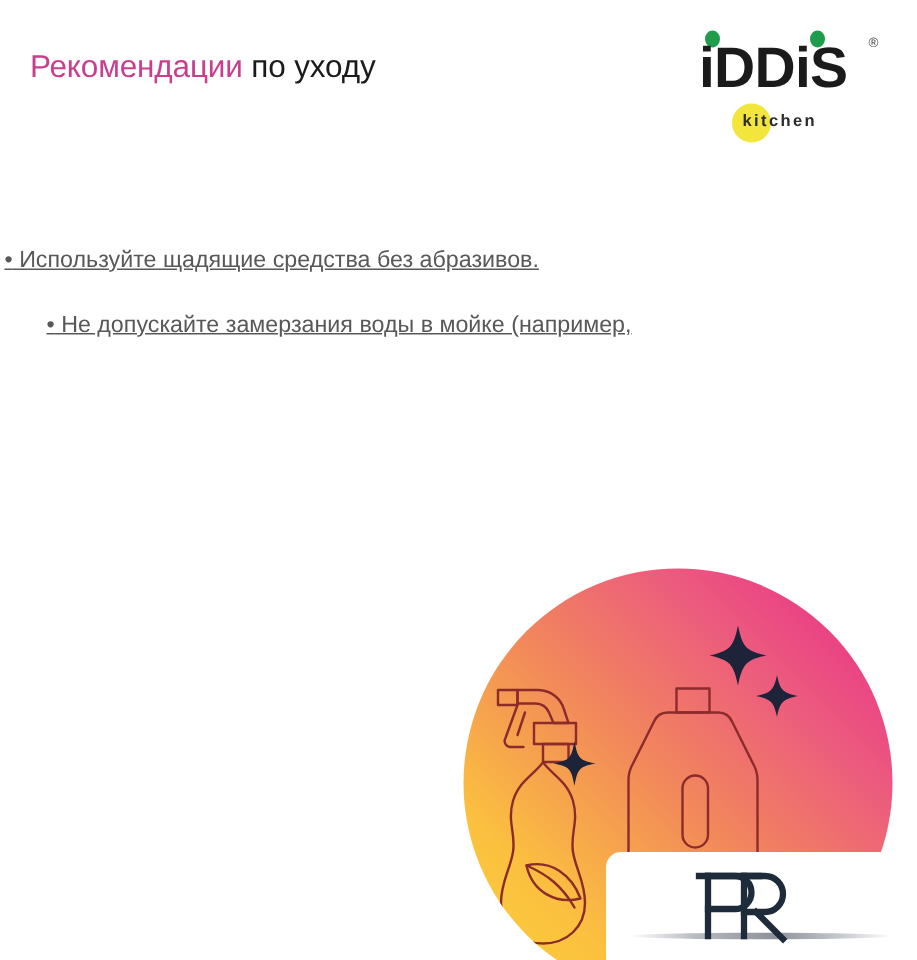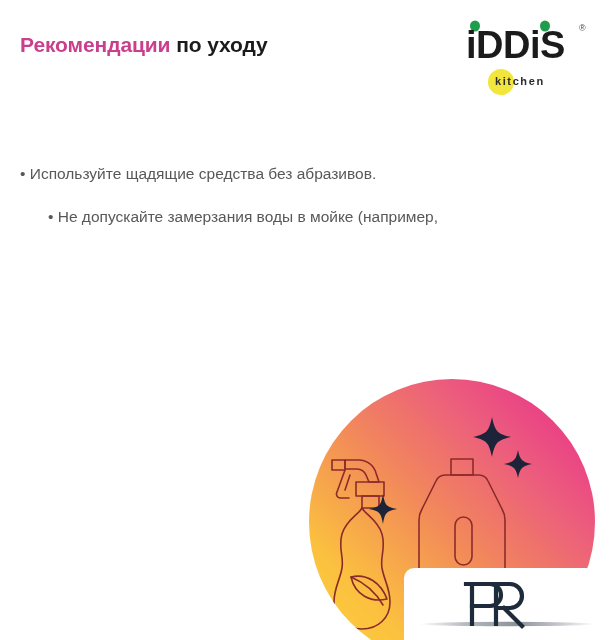--- a/index.html
+++ b/index.html
@@ -28,21 +28,21 @@
     top: 0;
     width: 611px;
     height: 110px;
   }
 
   .page-title {
     position: absolute;
     left: 20px;
     top: 33px;
     font-size: 21px;
-    font-weight: bold;
+    font-weight: normal;
     letter-spacing: -0.1px;
     white-space: nowrap;
   }
   .title-accent {
     color: #c93f8d;
   }
   .title-rest {
     color: #1b1b1b;
   }
 
@@ -83,26 +83,27 @@
     top: 7px;
     font-size: 11px;
     font-weight: bold;
     letter-spacing: 1.6px;
     color: #2b2b2b;
   }
 
   
   .body-copy {
     position: absolute;
-    left: 20px;
+    left: 3px;
     top: 163px;
     width: 572px;
     color: #58585a;
     font-size: 15.5px;
     line-height: 21px;
+    text-decoration: underline;
   }
   .bullet-item {
     margin: 0 0 22px 0;
   }
   .bullet-item:last-child { margin-bottom: 0; margin-left: 28px; }
   .bullet-line {
     display: block;
     white-space: nowrap;
   }
   .bullet-line.condensed {

